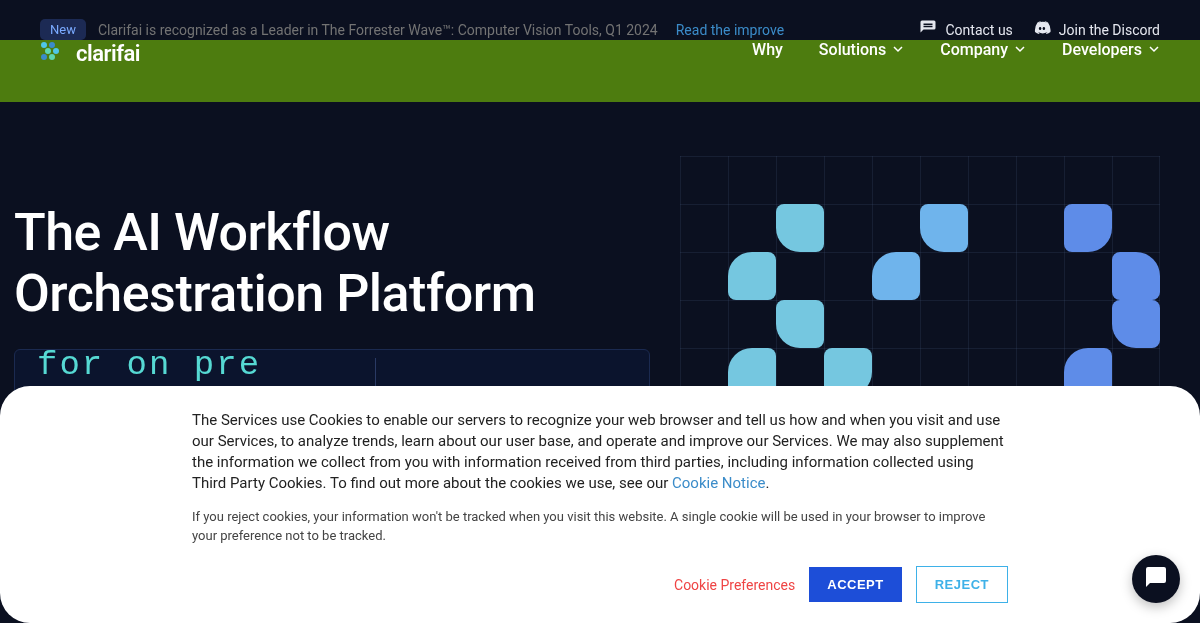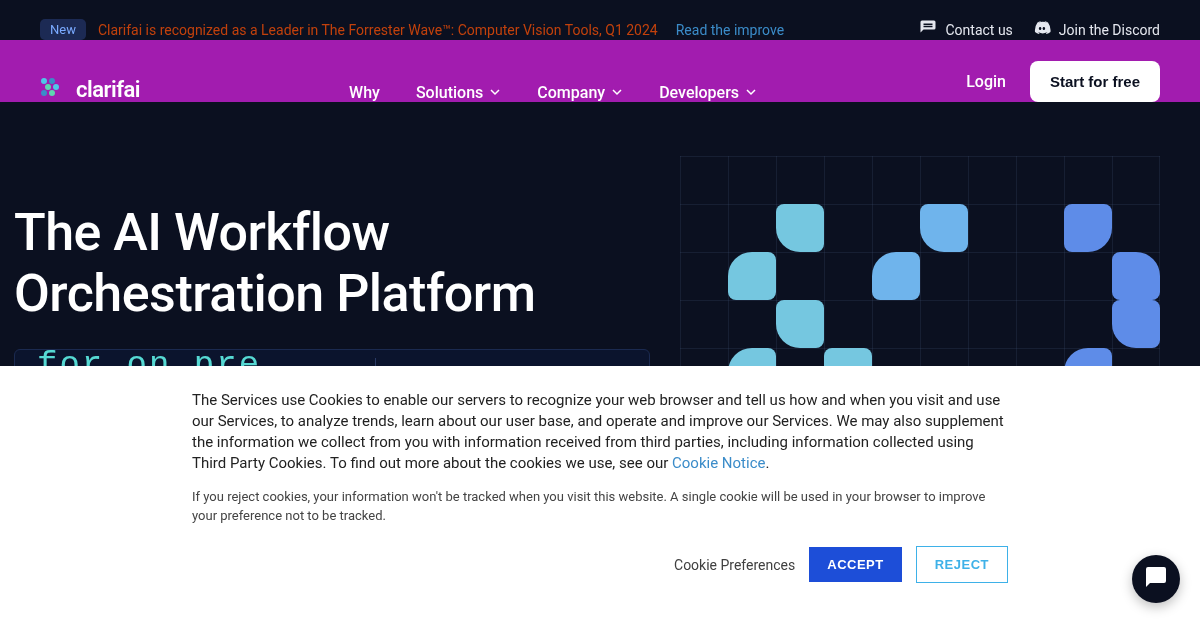--- a/index.html
+++ b/index.html
@@ -1,27 +1,27 @@
 <!DOCTYPE html>
 <html><head>
 <meta charset="utf-8">
 <style>
 * { margin: 0; padding: 0; box-sizing: border-box; }
 body { font-family: -apple-system, BlinkMacSystemFont, 'Segoe UI', Roboto, Helvetica, Arial, sans-serif; background: #0b1020; color: #fff; width: 1200px; height: 623px; overflow: hidden; position: relative; }
 
 .announce-bar { background: #0b1020; height: 40px; display: flex; align-items: flex-end; padding: 0 40px; justify-content: space-between; font-size: 14px; }
 .announce-left { display: flex; align-items: center; gap: 12px; }
 .new-badge { background: rgba(40,60,120,0.6); color: #7aaaff; padding: 3px 10px; border-radius: 5px; font-size: 13px; }
-.announce-text { color: #c2410c; }
+.announce-text { color: #737373; }
 .announce-link { color: #3b8cc9; text-decoration: none; margin-left: 6px; }
 .announce-right { display: flex; align-items: center; gap: 20px; color: #e5e7ef; margin-top: 34px; }
 .header-link { display: flex; align-items: center; gap: 8px; cursor: pointer; }
 .header-link svg { width: 18px; height: 18px; fill: #e5e7ef; }
 
-.navbar { background: #a21caf; height: 62px; display: flex; align-items: flex-end; padding: 0 40px; justify-content: space-between; }
+.navbar { background: #4d7c0f; height: 62px; display: flex; align-items: flex-start; padding: 0 40px; justify-content: space-between; }
 .logo-wrap { display: flex; align-items: center; gap: 10px; }
 .nav-center { display: flex; align-items: center; gap: 36px; font-size: 16px; font-weight: 500; }
 .nav-item { display: flex; align-items: center; gap: 6px; cursor: pointer; }
 .nav-item .chev { width: 12px; height: 12px; }
 .nav-right { display: flex; align-items: center; gap: 24px; }
 .login-link { color: #fff; font-size: 16px; font-weight: 500; cursor: pointer; }
 .cta-btn { background: #fff; color: #0b1020; padding: 12px 20px; border-radius: 8px; font-weight: 600; font-size: 15px; cursor: pointer; border: none; }
 
 .hero { position: relative; padding: 100px 14px 9px 14px; height: 521px; }
 .hero-title { font-size: 52px; line-height: 1.18; font-weight: 500; letter-spacing: -0.5px; }
@@ -34,26 +34,26 @@
 .grid-art .row-line { position: absolute; left: 0; right: 0; height: 1px; background: rgba(80,100,140,0.18); }
 .blob { position: absolute; width: 48px; height: 48px; border-radius: 8px; }
 .blob.tl { border-radius: 8px 8px 8px 24px; }
 .blob.tr { border-radius: 8px 8px 24px 8px; }
 .blob.bl { border-radius: 8px 24px 8px 8px; }
 .blob.br { border-radius: 24px 8px 8px 8px; }
 .c1 { background: #75c7e0; }
 .c2 { background: #6fb4ec; }
 .c3 { background: #5e8ce8; }
 
-.cookie-banner { position: absolute; left: 0; right: 0; bottom: 0; background: #fff; color: #111; padding: 24px 192px 40px 192px; }
+.cookie-banner { position: absolute; left: 0; right: 0; bottom: 0; background: #fff; color: #111; padding: 24px 192px 20px 192px; border-radius: 30px; }
 .cookie-text { font-size: 15px; line-height: 1.4; color: #222; }
 .cookie-link { color: #3b8cc9; text-decoration: none; }
 .cookie-note { font-size: 13px; color: #444; margin-top: 14px; line-height: 1.45; }
 .cookie-actions { display: flex; gap: 14px; justify-content: flex-end; margin-top: 20px; align-items: center; }
-.cookie-pref { color: #404040; font-size: 14px; cursor: pointer; }
+.cookie-pref { color: #ef4444; font-size: 14px; cursor: pointer; }
 .btn-accept { background: #1d4ed8; color: #fff; border: none; padding: 10px 18px; font-size: 13px; font-weight: 600; letter-spacing: 0.5px; cursor: pointer; }
 .btn-reject { background: #fff; color: #3eb1e8; border: 1px solid #3eb1e8; padding: 10px 18px; font-size: 13px; font-weight: 600; letter-spacing: 0.5px; cursor: pointer; }
 
 .chat-fab { position: absolute; right: 20px; bottom: 20px; width: 48px; height: 48px; border-radius: 50%; background: #0b1020; display: flex; align-items: center; justify-content: center; cursor: pointer; box-shadow: 0 4px 12px rgba(0,0,0,0.25); }
 .chat-fab svg { width: 24px; height: 24px; fill: #fff; }
 </style>
 </head>
 <body>
 
 <div class="announce-bar">
@@ -112,24 +112,20 @@
             <path d="M2 4l4 4 4-4" stroke="#fff" stroke-width="1.5" fill="none"></path>
           </svg></span>
     </div>
     <div class="nav-item">
       <span>Developers</span>
       <span><svg class="chev" viewBox="0 0 12 12">
             <path d="M2 4l4 4 4-4" stroke="#fff" stroke-width="1.5" fill="none"></path>
           </svg></span>
     </div>
   </div>
-  <div class="nav-right">
-    <span class="login-link">Login</span>
-    <button class="cta-btn">Start for free</button>
-  </div>
 </div>
 
 <div class="hero">
   <h1 class="hero-title">
     <span>The AI Workflow</span><br>
     <span>Orchestration Platform</span>
   </h1>
   <div class="hero-box">
     <span class="hero-box-text">for on pre</span>
   </div>

